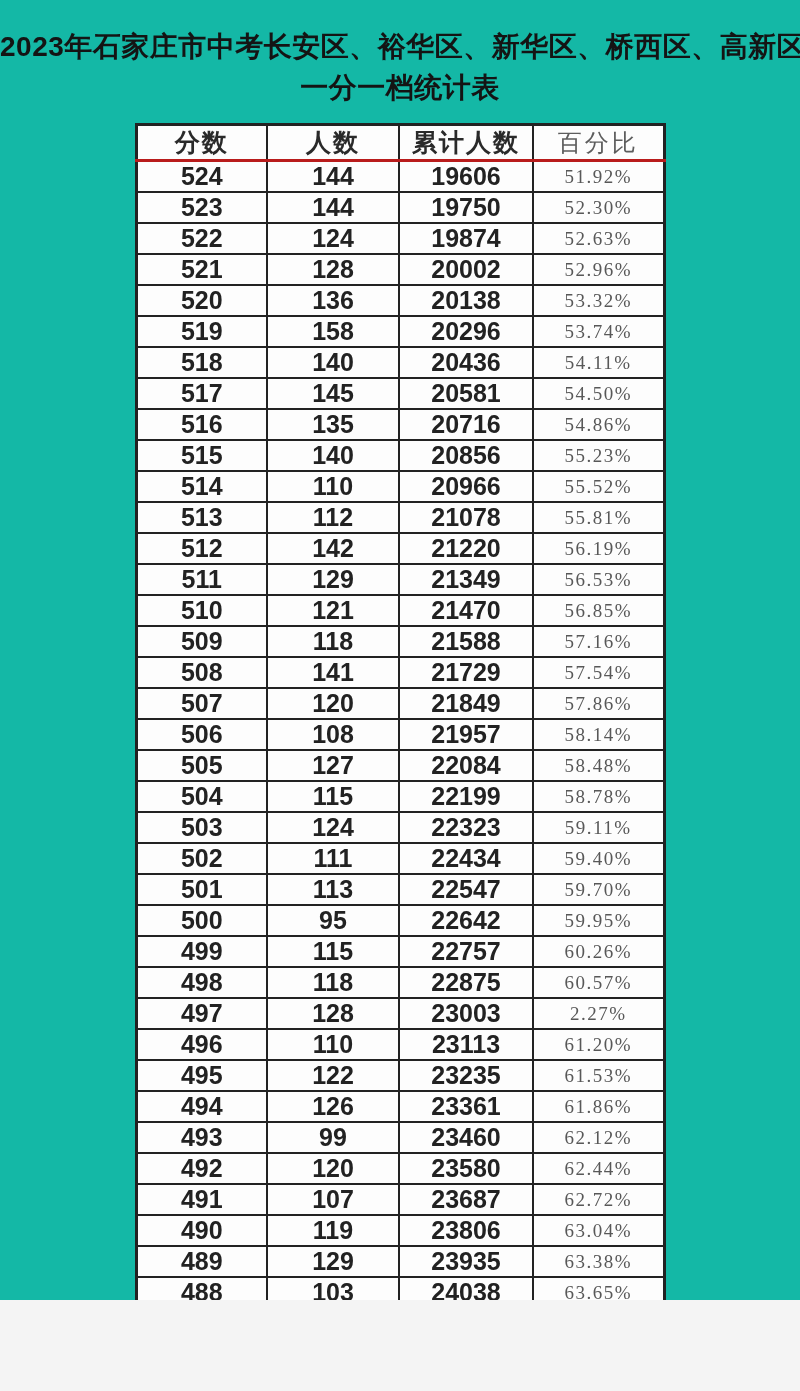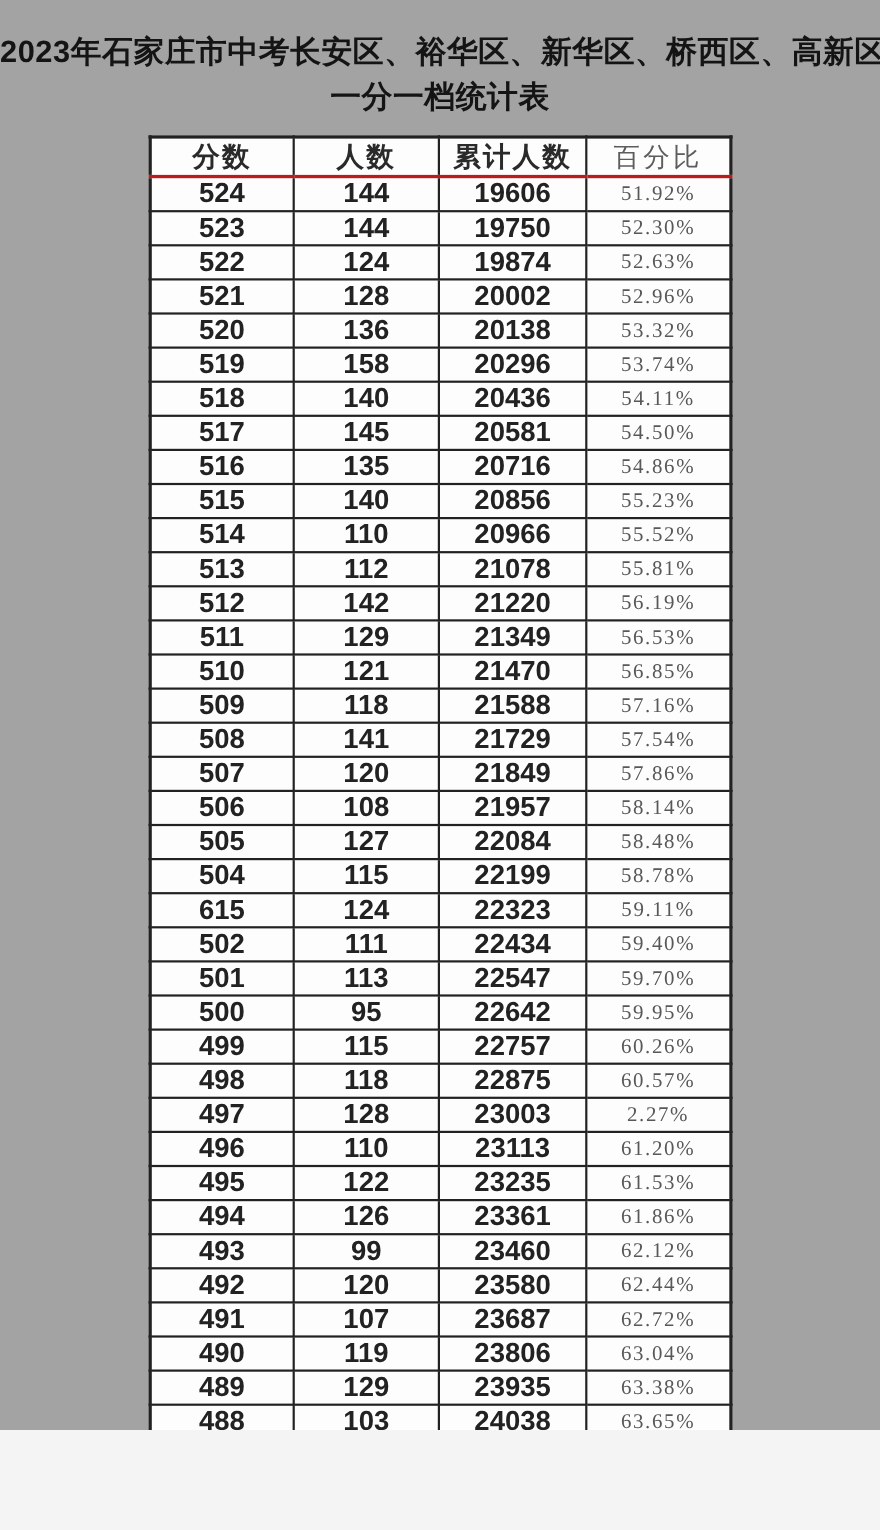--- a/index.html
+++ b/index.html
@@ -6,21 +6,21 @@
   html, body { background: #f4f4f4; }
   body {
     width: 800px;
     font-family: "Liberation Sans", sans-serif;
     color: #1c1c1c;
   }
   .page {
     position: relative;
     width: 800px;
     height: 1300px;
-    background: #a3a3a3;
+    background: #14b8a6;
     overflow: hidden;
   }
   .title {
     padding-top: 26px;
     text-align: center;
     font-weight: bold;
     font-size: 28px;
     line-height: 41px;
     color: #141414;
     letter-spacing: 0.5px;
@@ -230,21 +230,21 @@
         <td class="num">22084</td>
         <td class="pct">58.48%</td>
       </tr>
         <tr>
         <td class="num">504</td>
         <td class="num">115</td>
         <td class="num">22199</td>
         <td class="pct">58.78%</td>
       </tr>
         <tr>
-        <td class="num">615</td>
+        <td class="num">503</td>
         <td class="num">124</td>
         <td class="num">22323</td>
         <td class="pct">59.11%</td>
       </tr>
         <tr>
         <td class="num">502</td>
         <td class="num">111</td>
         <td class="num">22434</td>
         <td class="pct">59.40%</td>
       </tr>

